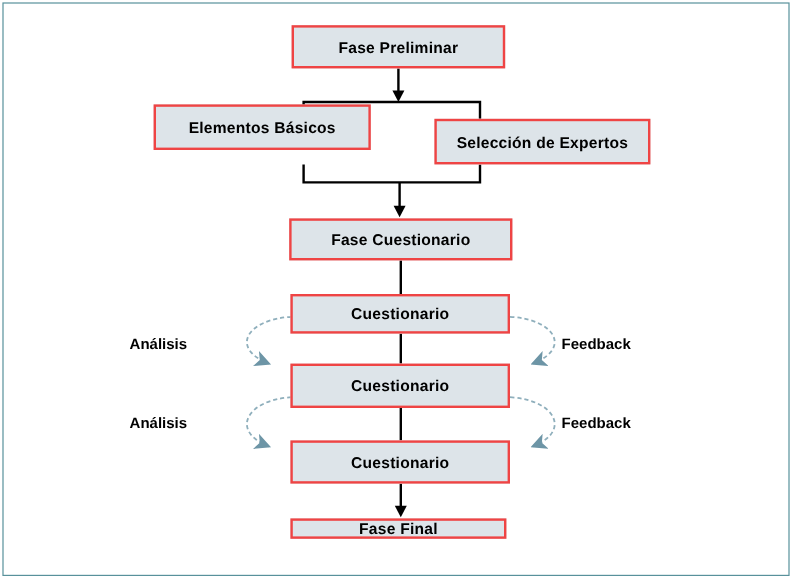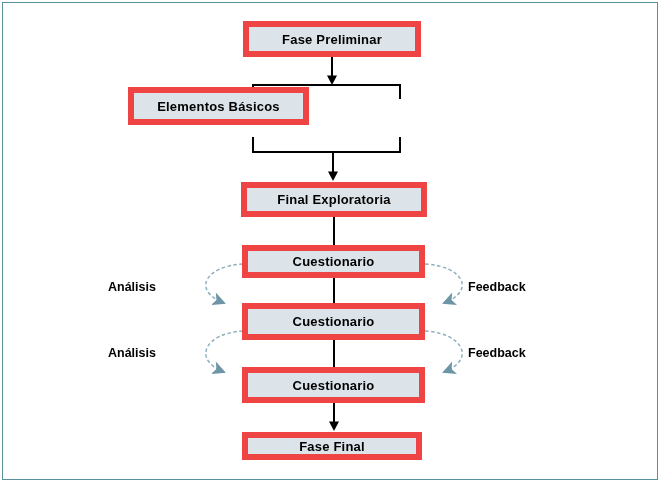--- a/index.html
+++ b/index.html
@@ -28,21 +28,21 @@
     position: absolute;
     left: 0;
     top: 0;
     width: 663px;
     height: 489px;
   }
   .node {
     position: absolute;
     box-sizing: border-box;
     background: #dde4e9;
-    border: 6px solid #ef4444;
+    border: 2px solid #ef4444;
     display: flex;
     align-items: center;
     justify-content: center;
     font-size: 13px;
     font-weight: bold;
     color: #000000;
     white-space: nowrap;
     letter-spacing: 0.2px;
   }
   .side-label {
@@ -55,21 +55,21 @@
     white-space: nowrap;
   }
   
   #n-fase-preliminar   { left: 243px; top: 21px;  width: 178px; height: 36px; }
   #n-elementos-basicos { left: 128px; top: 87px;  width: 181px; height: 38px; }
   #n-seleccion-expertos{ left: 362px; top: 99px;  width: 180px; height: 38px; }
   #n-fase-exploratoria { left: 241px; top: 182px; width: 186px; height: 35px; }
   #n-cuestionario-1    { left: 242px; top: 245px; width: 183px; height: 33px; }
   #n-cuestionario-2    { left: 242px; top: 303px; width: 183px; height: 37px; }
   #n-cuestionario-3    { left: 242px; top: 367px; width: 183px; height: 36px; }
-  #n-fase-final        { left: 242px; top: 432px; width: 180px; height: 28px; }
+  #n-fase-final        { left: 242px; top: 432px; width: 180px; height: 17px; }
   #l-analisis-1 { left: 108px; top: 280px; }
   #l-feedback-1 { left: 468px; top: 280px; }
   #l-analisis-2 { left: 108px; top: 346px; }
   #l-feedback-2 { left: 468px; top: 346px; }
 </style>
 </head>
 <body>
 
 <div class="screen">
 
@@ -120,22 +120,23 @@
       <path d="M 425 264 C 462 266, 477 290, 444 303" marker-end="url(#loopHead)"></path>
       <path d="M 243 331 C 206 333, 191 359, 224 372" marker-end="url(#loopHead)"></path>
       <path d="M 425 331 C 462 333, 477 359, 444 372" marker-end="url(#loopHead)"></path>
     </g>
   </svg>
 
   <div class="node" id="n-fase-preliminar">Fase Preliminar</div>
 
   <div class="node" id="n-elementos-basicos">Elementos Básicos</div>
 
+  <div class="node" id="n-seleccion-expertos">Selección de Expertos</div>
 
-  <div class="node" id="n-fase-exploratoria">Final Exploratoria</div>
+  <div class="node" id="n-fase-exploratoria">Fase Cuestionario</div>
 
   <div class="node" id="n-cuestionario-1">Cuestionario</div>
 
   <div class="node" id="n-cuestionario-2">Cuestionario</div>
 
   <div class="node" id="n-cuestionario-3">Cuestionario</div>
 
   <div class="node" id="n-fase-final">Fase Final</div>
 
   <div class="side-label" id="l-analisis-1">Análisis</div>

